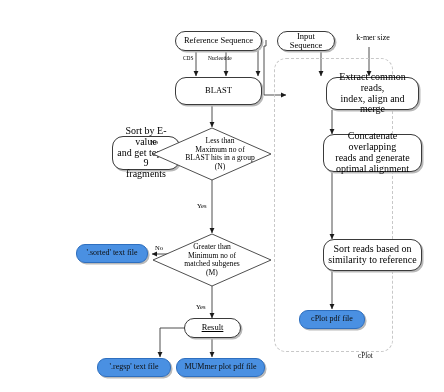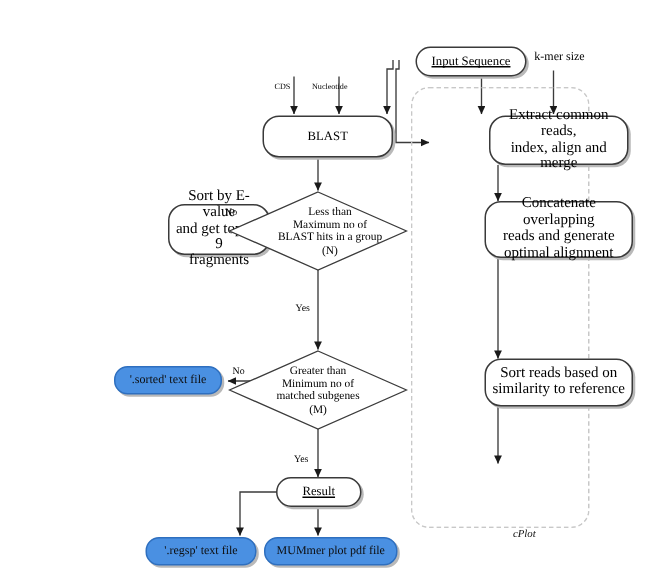--- a/index.html
+++ b/index.html
@@ -46,21 +46,21 @@
     background:transparent;z-index:1;
   }
   .cluster-label{position:absolute;font-size:7.2px;color:#111;z-index:4;}
 </style>
 </head>
 <body>
 
 <div id="canvas">
 
   <div class="cluster" style="left:274px;top:58px;width:117px;height:292px;"></div>
-  <div class="cluster-label" style="left:342px;top:352px;font-style:italic;">cPlot</div>
+  <div class="cluster-label" style="left:358px;top:352px;">cPlot</div>
 
   <svg class="wires" viewBox="0 0 444 392">
     <defs>
       <marker id="ah" markerWidth="7" markerHeight="7" refX="5.4" refY="2.6" orient="auto" markerUnits="userSpaceOnUse">
         <path d="M0,0 L5.6,2.6 L0,5.2 z" fill="#1a1a1a"></path>
       </marker>
     </defs>
     <g stroke="#3b3b3b" stroke-width="0.9" fill="none" marker-end="url(#ah)">
 
       <path d="M196,51 L196,76"></path>
@@ -92,22 +92,23 @@
       <path d="M190,328 L160,328 L160,357"></path>
 
       <path d="M332,110 L332,134"></path>
 
       <path d="M332,172 L332,239"></path>
 
       <path d="M332,271 L332,309"></path>
     </g>
   </svg>
 
+  <div class="node proc" style="left:175px;top:31px;width:87px;height:20px;">Reference Sequence</div>
 
-  <div class="node proc" style="left:277px;top:31px;width:74px;height:20px;text-decoration:underline;">Input Sequence</div>
+  <div class="node proc" style="left:277px;top:31px;width:58px;height:20px;">Input Sequence</div>
 
   <div class="node" style="left:345px;top:32px;width:56px;height:12px;font-size:8px;">k-mer size</div>
 
   <div class="node proc" style="left:175px;top:77px;width:87px;height:28px;">BLAST</div>
 
   <div class="node proc small" style="left:286px;top:77px;width:93px;height:33px;white-space:pre-line;">Extract common reads,
 index, align and merge</div>
 
   <div class="node proc small" style="left:283px;top:134px;width:99px;height:38px;white-space:pre-line;font-family:Liberation Serif, serif;">Concatenate overlapping
 reads and generate
@@ -141,20 +142,21 @@
   </div>
 
   <div class="node proc" style="left:184px;top:318px;width:57px;height:20px;text-decoration:underline;">Result</div>
 
   <div class="node fileb" style="left:76px;top:244px;width:72px;height:19px;">'.sorted' text file</div>
 
   <div class="node fileb" style="left:97px;top:358px;width:74px;height:19px;">'.regsp' text file</div>
 
   <div class="node fileb" style="left:176px;top:358px;width:89px;height:19px;">MUMmer plot pdf file</div>
 
+  <div class="node fileb" style="left:299px;top:310px;width:66px;height:19px;">cPlot pdf file</div>
 
   <div class="elab tiny" style="left:183px;top:55px;">CDS</div>
   <div class="elab tiny" style="left:208px;top:55px;">Nucleotide</div>
 
   <div class="elab" style="left:150px;top:138px;">No</div>
   <div class="elab" style="left:197px;top:202px;">Yes</div>
   <div class="elab" style="left:155px;top:244px;">No</div>
   <div class="elab" style="left:196px;top:303px;">Yes</div>
 
 </div>

